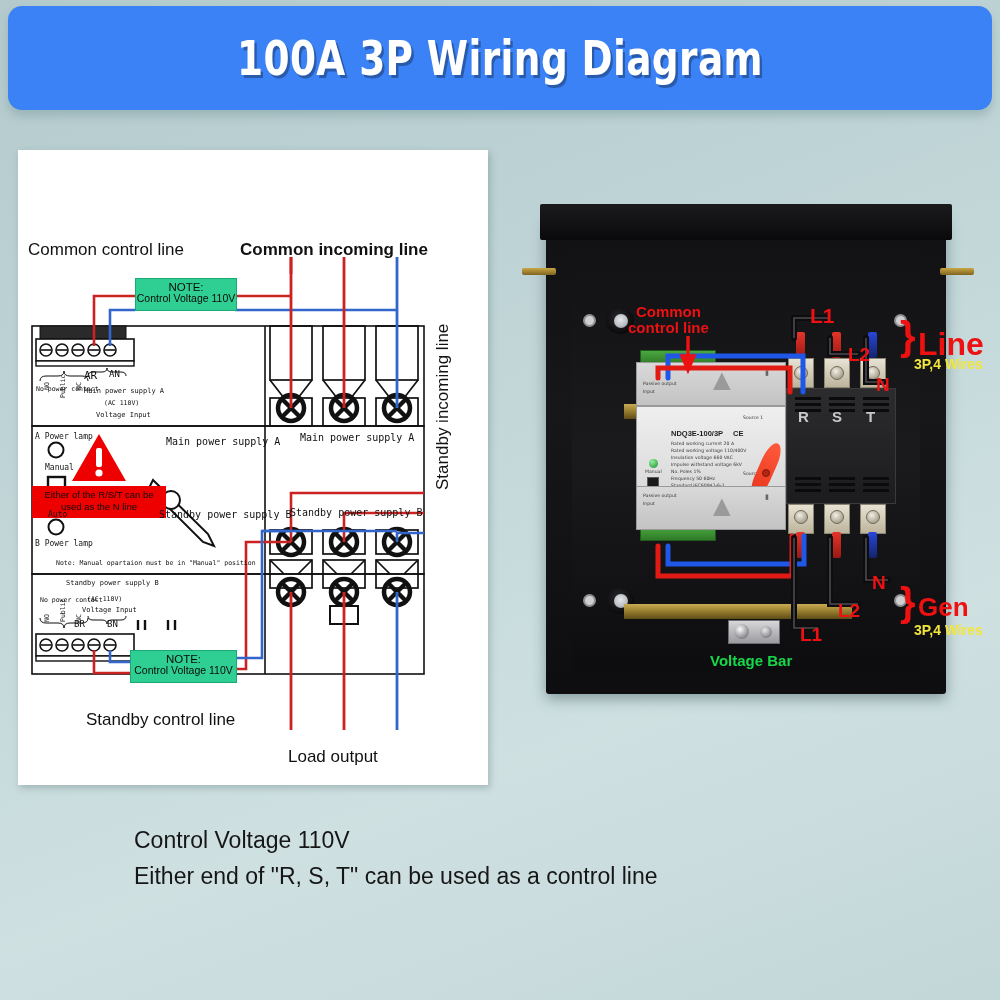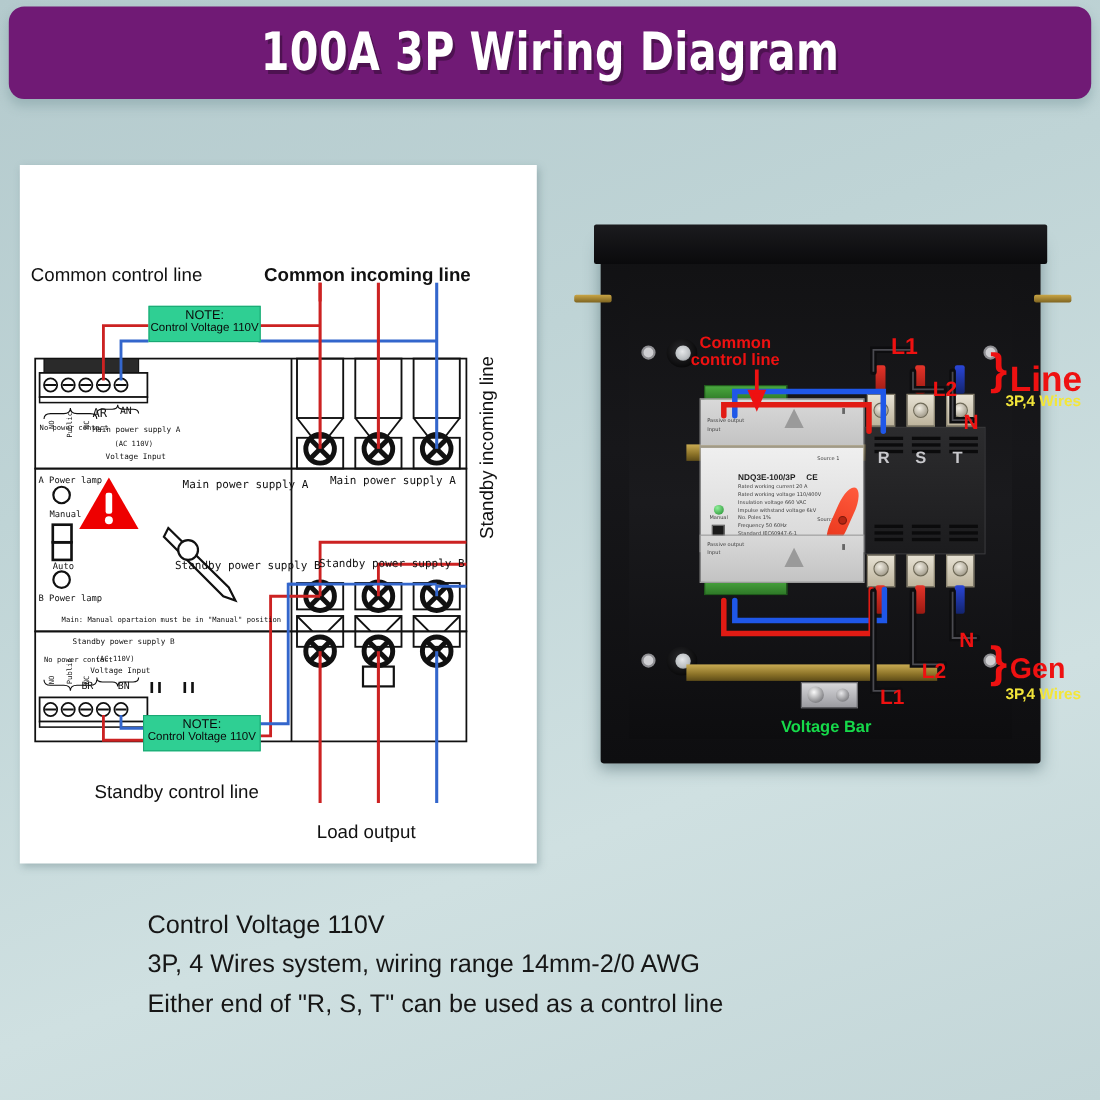--- a/index.html
+++ b/index.html
@@ -10,22 +10,22 @@
     font-family:"Liberation Sans", sans-serif;
   }
   
   #backdrop{
     position:absolute;inset:0;
     background:linear-gradient(160deg,#b4cacd 0%,#bfd4d6 35%,#cfe0e1 70%,#c3d6d8 100%);
   }
 
   
   #banner{
-    position:absolute;left:8px;top:6px;width:984px;height:84px;
-    background:#701a75;border-radius:14px;
+    position:absolute;left:8px;top:6px;width:984px;height:104px;
+    background:#3b82f6;border-radius:14px;
     box-shadow:0 6px 10px rgba(120,150,155,.45);
   }
   #banner-title{
     position:absolute;left:0;right:0;top:50%;transform:translateY(-50%);
     text-align:center;color:#ffffff;
     font-family:"DejaVu Sans", sans-serif;
     font-weight:bold;font-size:48px;letter-spacing:.5px;
     transform:translateY(-50%) scaleX(.78);
     text-shadow:3px 3px 0 rgba(0,0,0,.30);
     white-space:nowrap;
@@ -412,20 +412,24 @@
   <div class="note-box" id="note-bottom">
     <span class="n1">NOTE:</span>
     <span class="n2">Control Voltage 110V</span>
   </div>
 
   <svg style="position:absolute;left:52px;top:282px;width:58px;height:52px;" viewBox="0 0 58 52">
     <polygon points="29,2 56,49 2,49" fill="#ee0000"></polygon>
     <rect x="26" y="16" width="6" height="19" fill="#fff" rx="2"></rect>
     <circle cx="29" cy="41" r="3.6" fill="#fff"></circle>
   </svg>
+  <div id="warn-box">
+    <div>Either of the R/S/T can be</div>
+    <div>used as the N line</div>
+  </div>
 
   <div class="dev-txt vert-txt" style="left:25px;top:240px;font-size:6.5px;">NO</div>
   <div class="dev-txt vert-txt" style="left:41px;top:248px;font-size:6.5px;">Public</div>
   <div class="dev-txt vert-txt" style="left:57px;top:240px;font-size:6.5px;">NC</div>
   <div class="dev-txt" style="left:66px;top:219px;font-size:11px;">AR</div>
   <div class="dev-txt" style="left:91px;top:219px;font-size:9px;">AN</div>
   <div class="dev-txt" style="left:18px;top:236px;font-size:6.5px;line-height:1.15;">
     <span>No power contact</span>
   </div>
   <div class="dev-txt" style="left:66px;top:237px;font-size:7px;">Main power supply A</div>
@@ -433,21 +437,21 @@
   <div class="dev-txt" style="left:78px;top:261px;font-size:7px;">Voltage Input</div>
 
   <div class="dev-txt" style="left:17px;top:282px;font-size:8px;">A Power lamp</div>
   <div class="dev-txt" style="left:27px;top:313px;font-size:8px;">Manual</div>
   <div class="dev-txt" style="left:30px;top:360px;font-size:8px;">Auto</div>
   <div class="dev-txt" style="left:17px;top:389px;font-size:8px;">B Power lamp</div>
   <div class="dev-txt" style="left:148px;top:286px;font-size:10px;text-align:center;">
     <span>Main power supply A</span>
   </div>
   <div class="dev-txt" style="left:141px;top:359px;font-size:10px;">Standby power supply B</div>
-  <div class="dev-txt" style="left:38px;top:409px;font-size:6.5px;">Main: Manual opartaion must be in "Manual" position</div>
+  <div class="dev-txt" style="left:38px;top:409px;font-size:6.5px;">Note: Manual opartaion must be in "Manual" position</div>
 
   <div class="dev-txt" style="left:48px;top:429px;font-size:7px;">Standby power supply B</div>
   <div class="dev-txt" style="left:22px;top:447px;font-size:6.5px;line-height:1.15;">
     <span>No power contact</span>
   </div>
   <div class="dev-txt" style="left:69px;top:445px;font-size:6.5px;">(AC 110V)</div>
   <div class="dev-txt" style="left:64px;top:456px;font-size:7px;">Voltage Input</div>
   <div class="dev-txt" style="left:56px;top:469px;font-size:9px;">BR</div>
   <div class="dev-txt" style="left:89px;top:469px;font-size:9px;">BN</div>
   <div class="dev-txt vert-txt" style="left:25px;top:472px;font-size:6.5px;">NO</div>
@@ -629,15 +633,14 @@
   <div class="ann ann-red" id="ann-L1-bot">L1</div>
   <div class="brace" id="brace-bot">}</div>
   <div class="ann ann-red" id="ann-gen">Gen</div>
   <div class="ann ann-yellow" id="ann-gen-sub">3P,4 Wires</div>
   <div class="ann ann-green" id="ann-ground">Voltage Bar</div>
 
 </div>
 
 <div id="notes">
   <div class="note-line">Control Voltage 110V</div>
-  <div class="note-line">3P, 4 Wires system, wiring range 14mm-2/0 AWG</div>
   <div class="note-line">Either end of "R, S, T" can be used as a control line</div>
 </div>
 
 </body></html>

